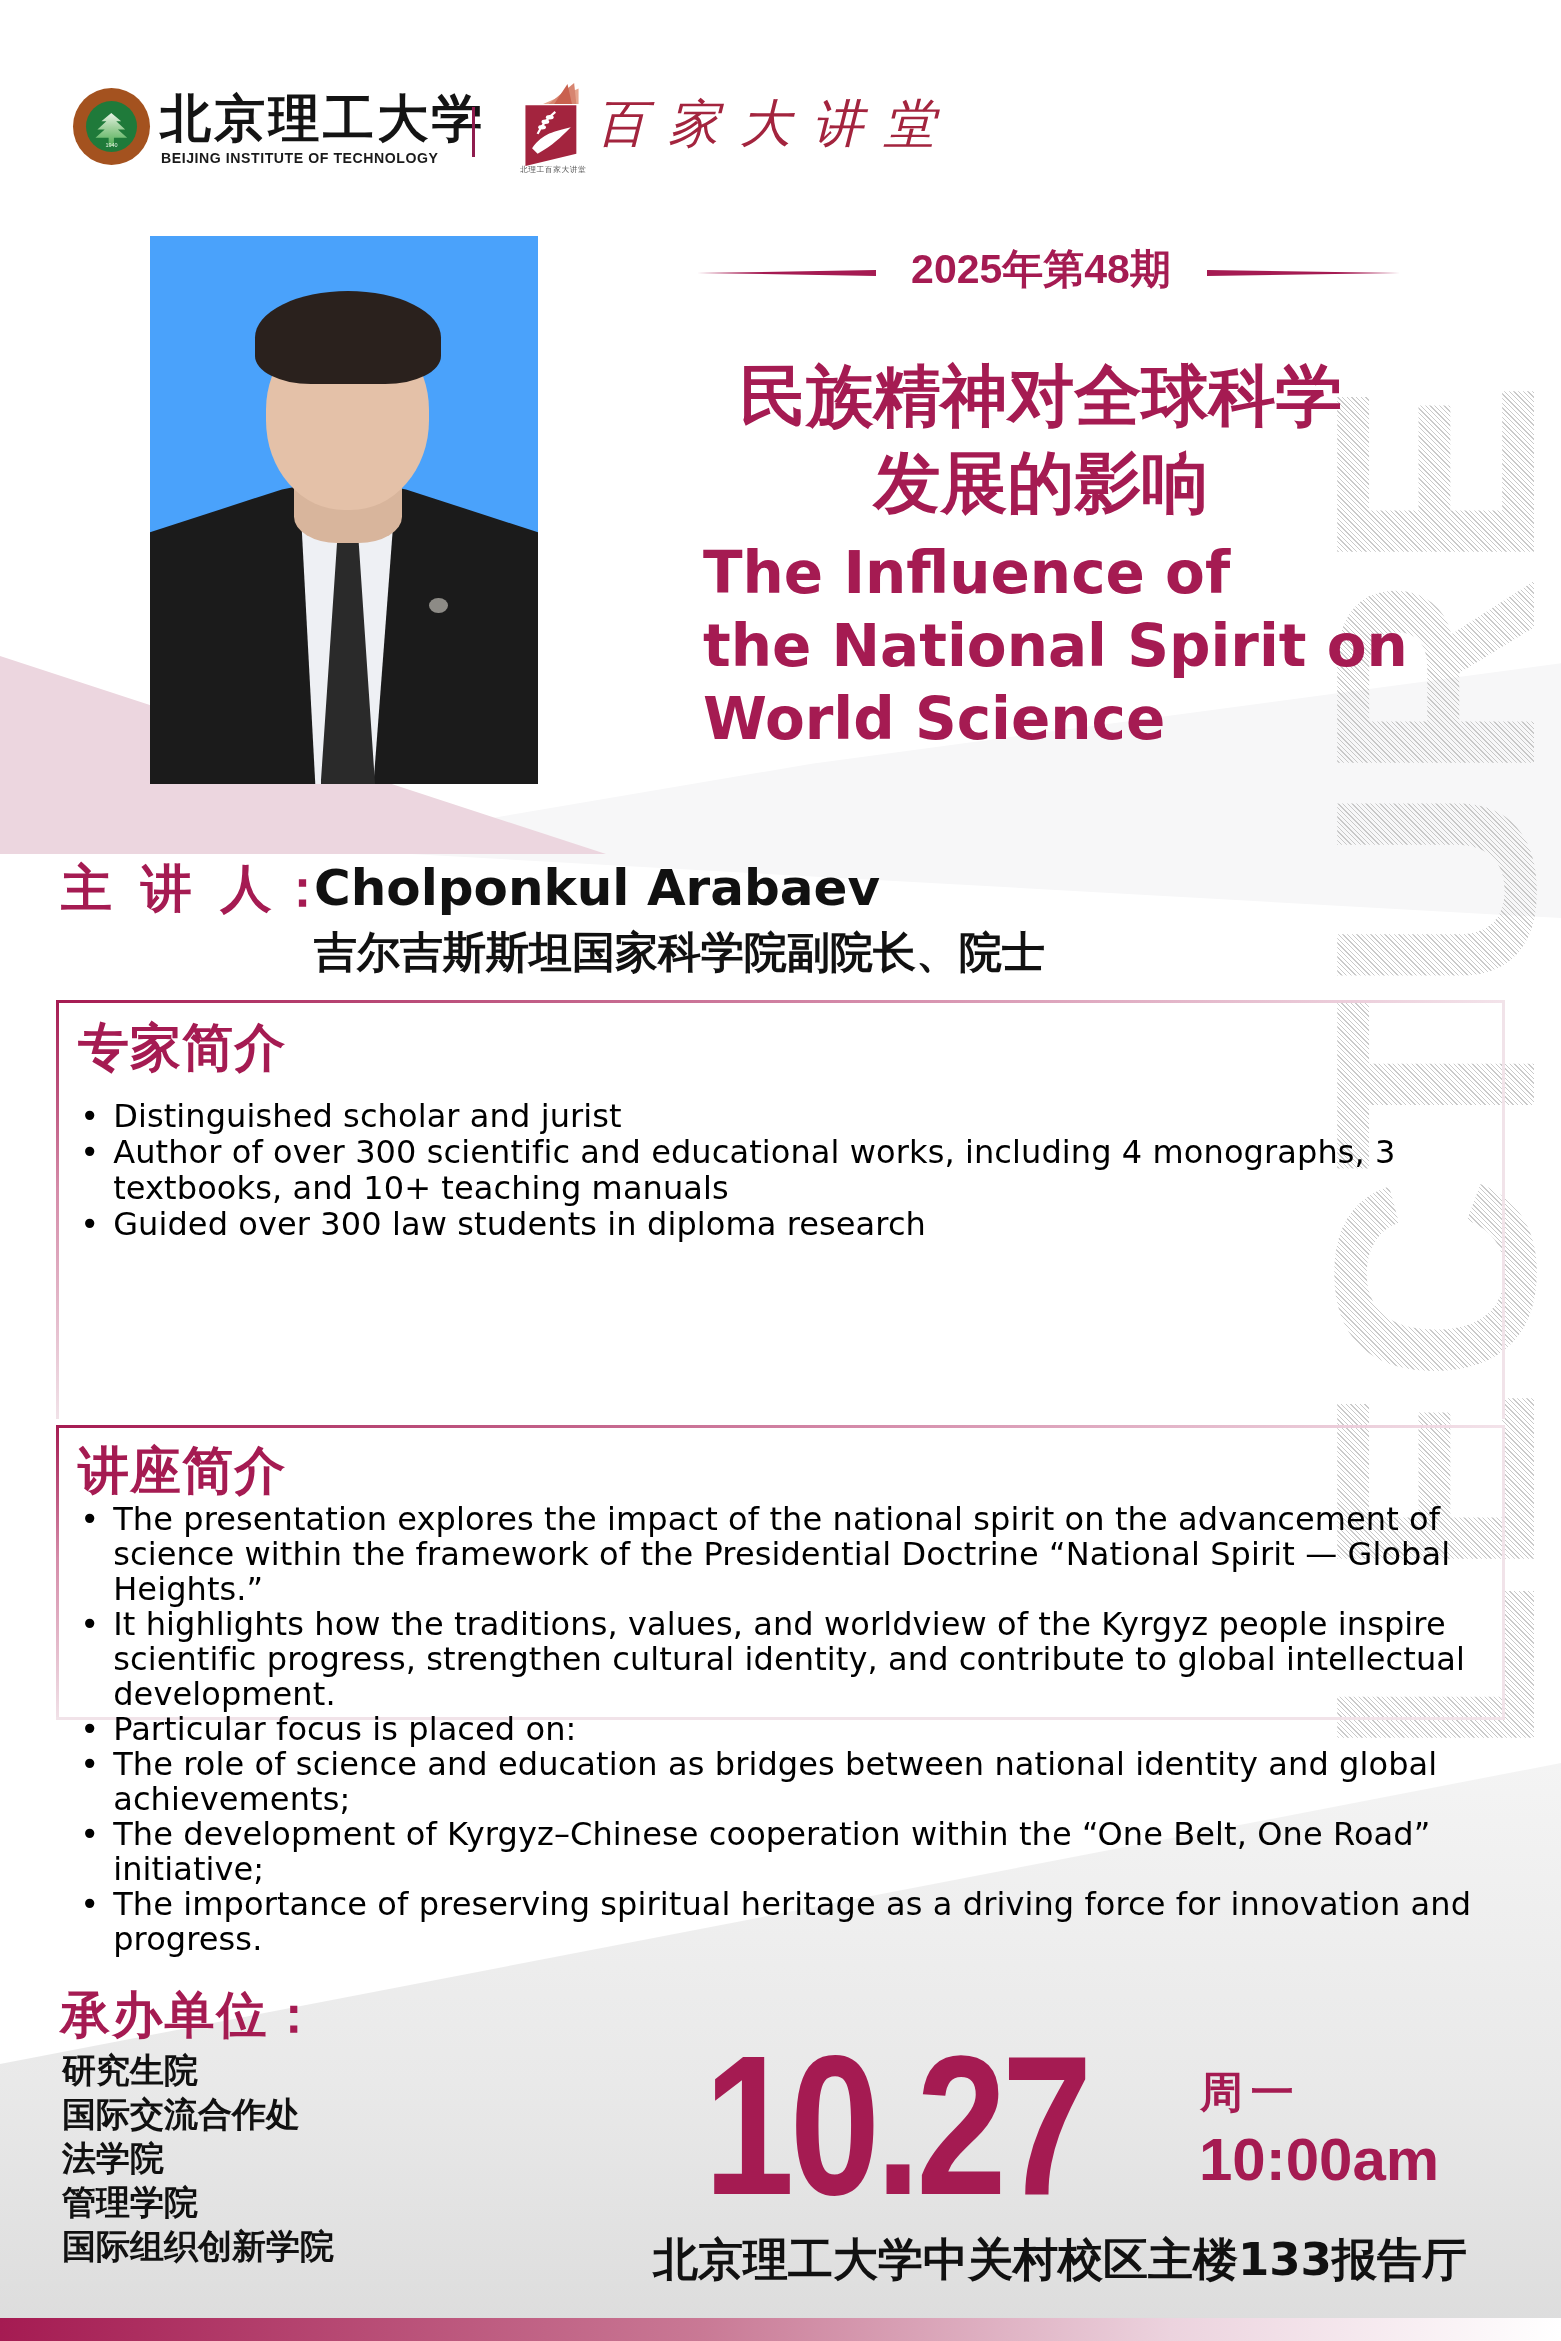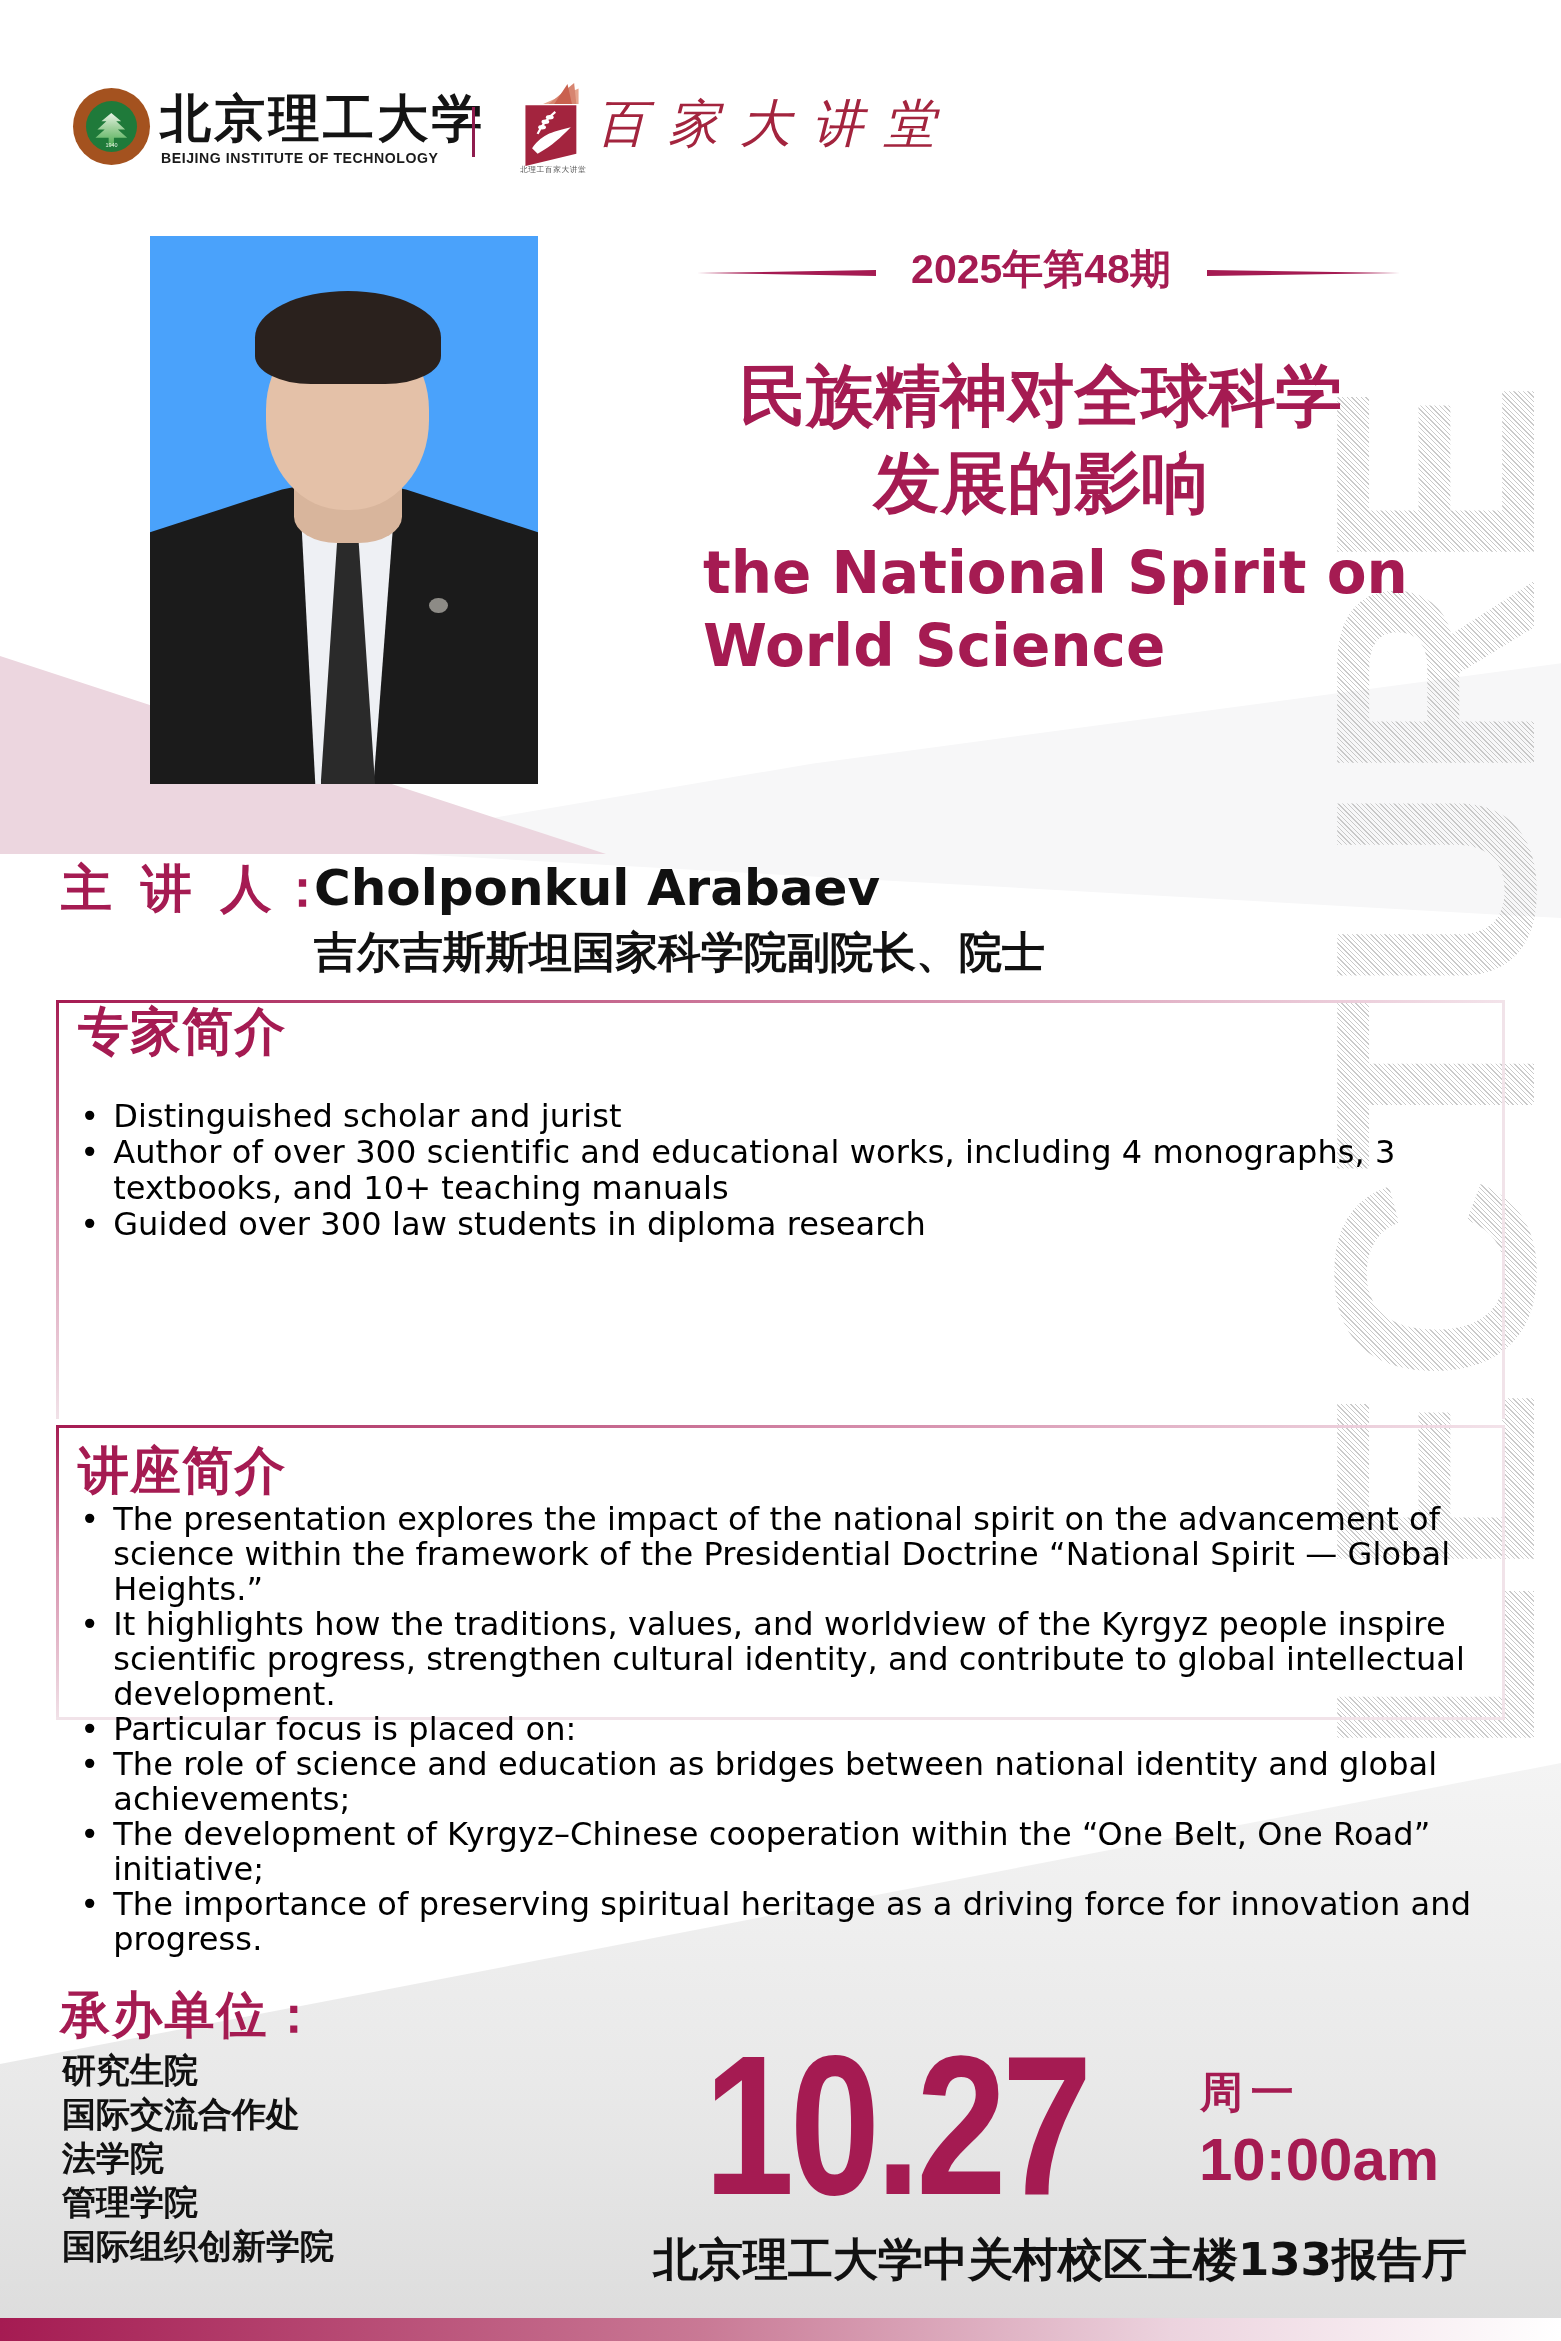--- a/index.html
+++ b/index.html
@@ -108,21 +108,21 @@
     background: linear-gradient(180deg, #a51b52 0%, #d58ca9 45%, #f1e2e8 100%); }
   .box .right-border { position: absolute; right: 0; top: 0; width: 2.8px; height: 100%; background: #f1e3e9; }
   .box .bottom-border { position: absolute; left: 0; bottom: 0; width: 100%; height: 2.8px; background: #f1e3e9; }
   .box-heading { position: absolute; left: 22px; font-weight: 700; font-size: 51px; color: #a51b52; line-height: 1; letter-spacing: 1.1px; }
 
   .bullets { position: absolute; left: 13.2px; list-style: none; font-family: "DejaVu Sans", sans-serif; color: #000; }
   .bullets li { position: relative; padding-left: 44px; }
   .bullets li::before { content: "•"; position: absolute; left: 11px; top: 0; }
 
   .expert-box { top: 1000px; height: 419px; }
-  .expert-box .box-heading { top: 6px; }
+  .expert-box .box-heading { top: 22px; }
   .expert-box .bullets { top: 98px; width: 1438px; font-size: 32px; line-height: 36px; letter-spacing: 0.1px; }
 
   .lecture-box { top: 1425px; height: 295px; }
   .lecture-box .box-heading { top: 20px; }
   .lecture-box .bullets { top: 77px; width: 1438px; font-size: 32px; line-height: 35px; letter-spacing: 0.1px; }
 
   
   .org-label { position: absolute; left: 60px; top: 1990px; font-weight: 700; font-size: 50px; color: #a51b52; line-height: 1; letter-spacing: 2.2px; }
   .org-list { position: absolute; left: 62px; top: 2048px; list-style: none; font-weight: 700; font-size: 34px; line-height: 44px; color: #111; }
 
@@ -174,20 +174,21 @@
 
 <div class="issue-line-l"></div>
 <div class="issue">2025年第48期</div>
 <div class="issue-line-r"></div>
 
 <div class="title-cn">
   <div>民族精神对全球科学</div>
   <div>发展的影响</div>
 </div>
 <div class="title-en">
+  <div>The Influence of</div>
   <div>the National Spirit on</div>
   <div>World Science</div>
 </div>
 
 <div class="photo">
   <div class="suit"></div>
   <div class="shirt"></div>
   <div class="tie"></div>
   <div class="neck"></div>
   <div class="face"></div>

